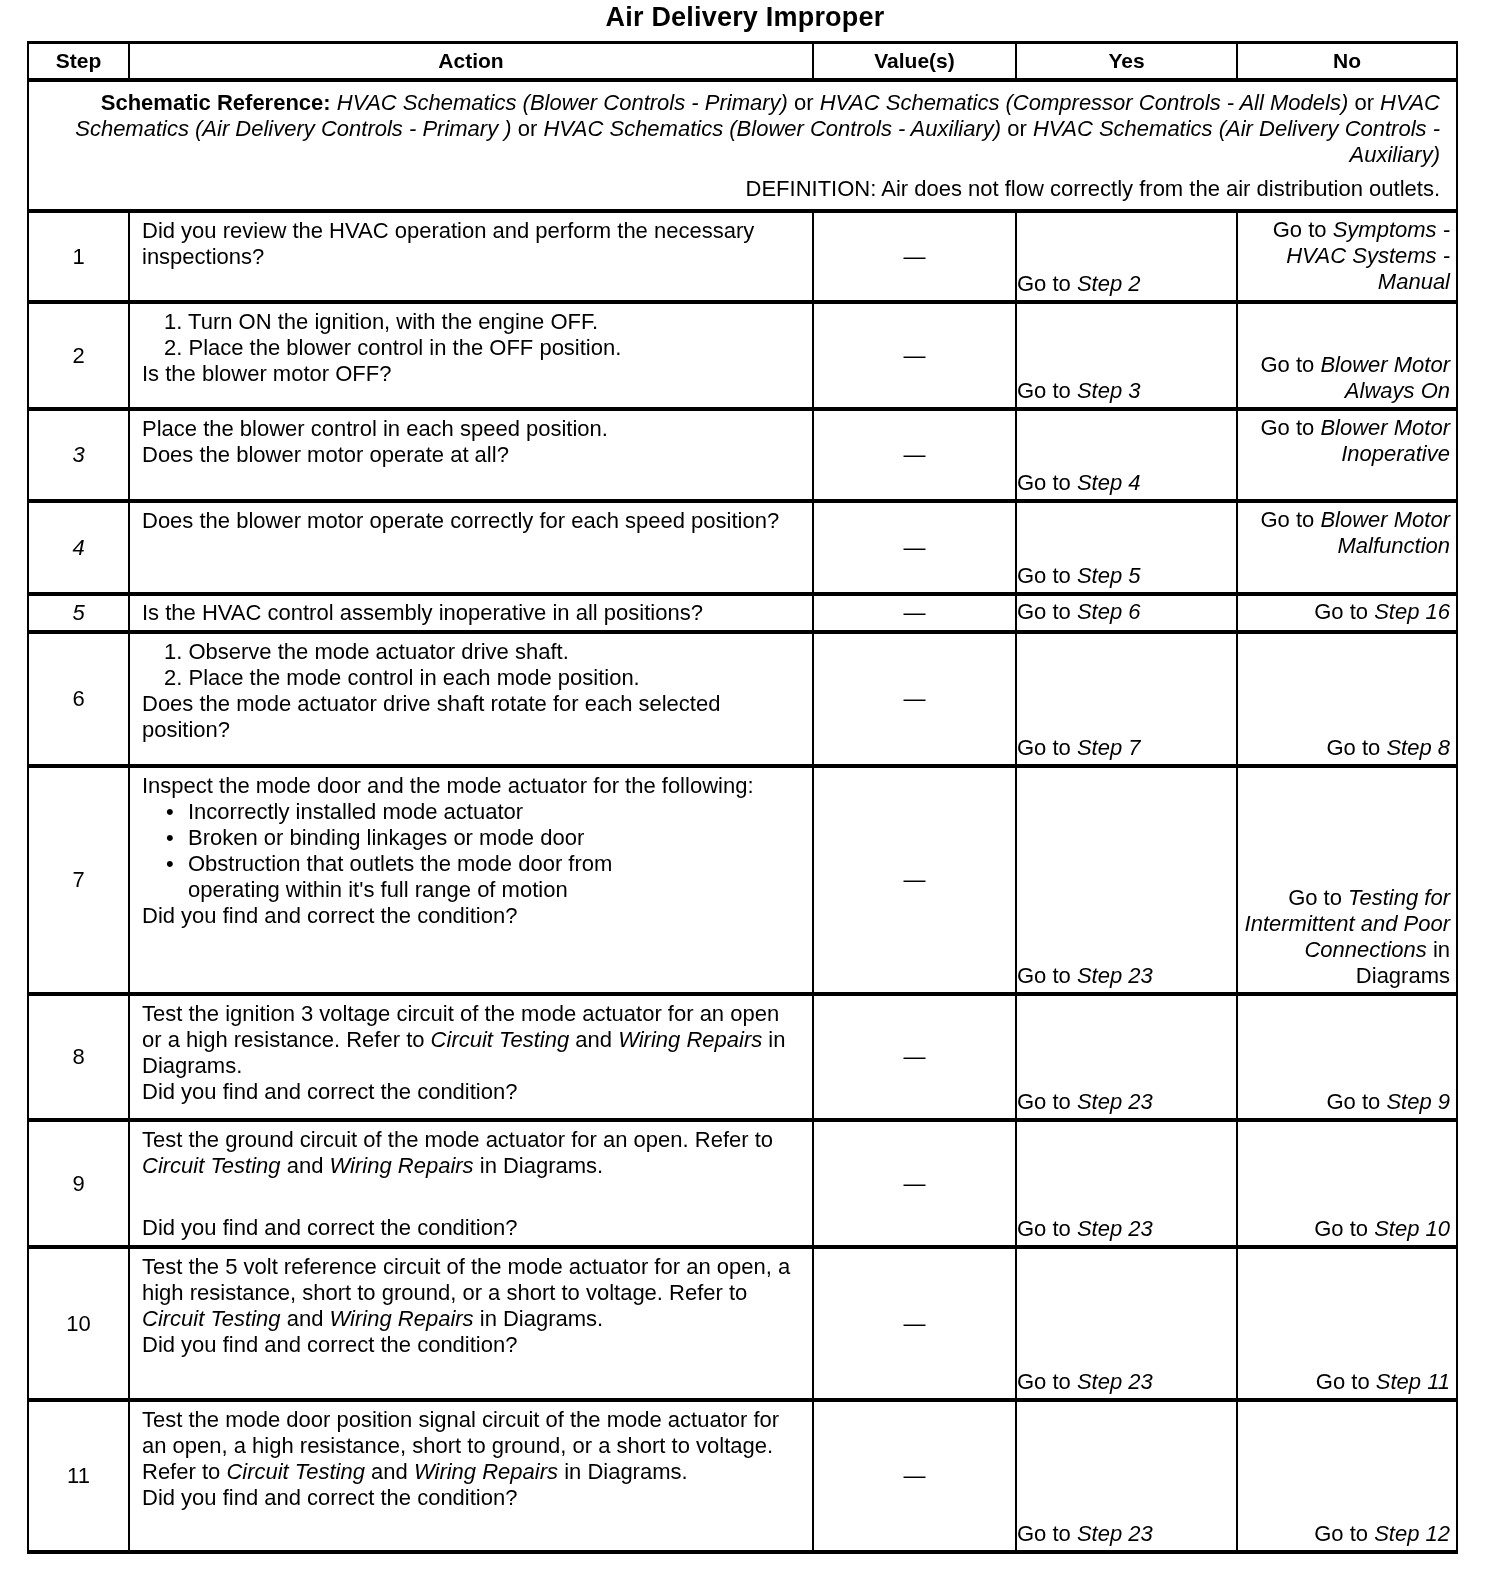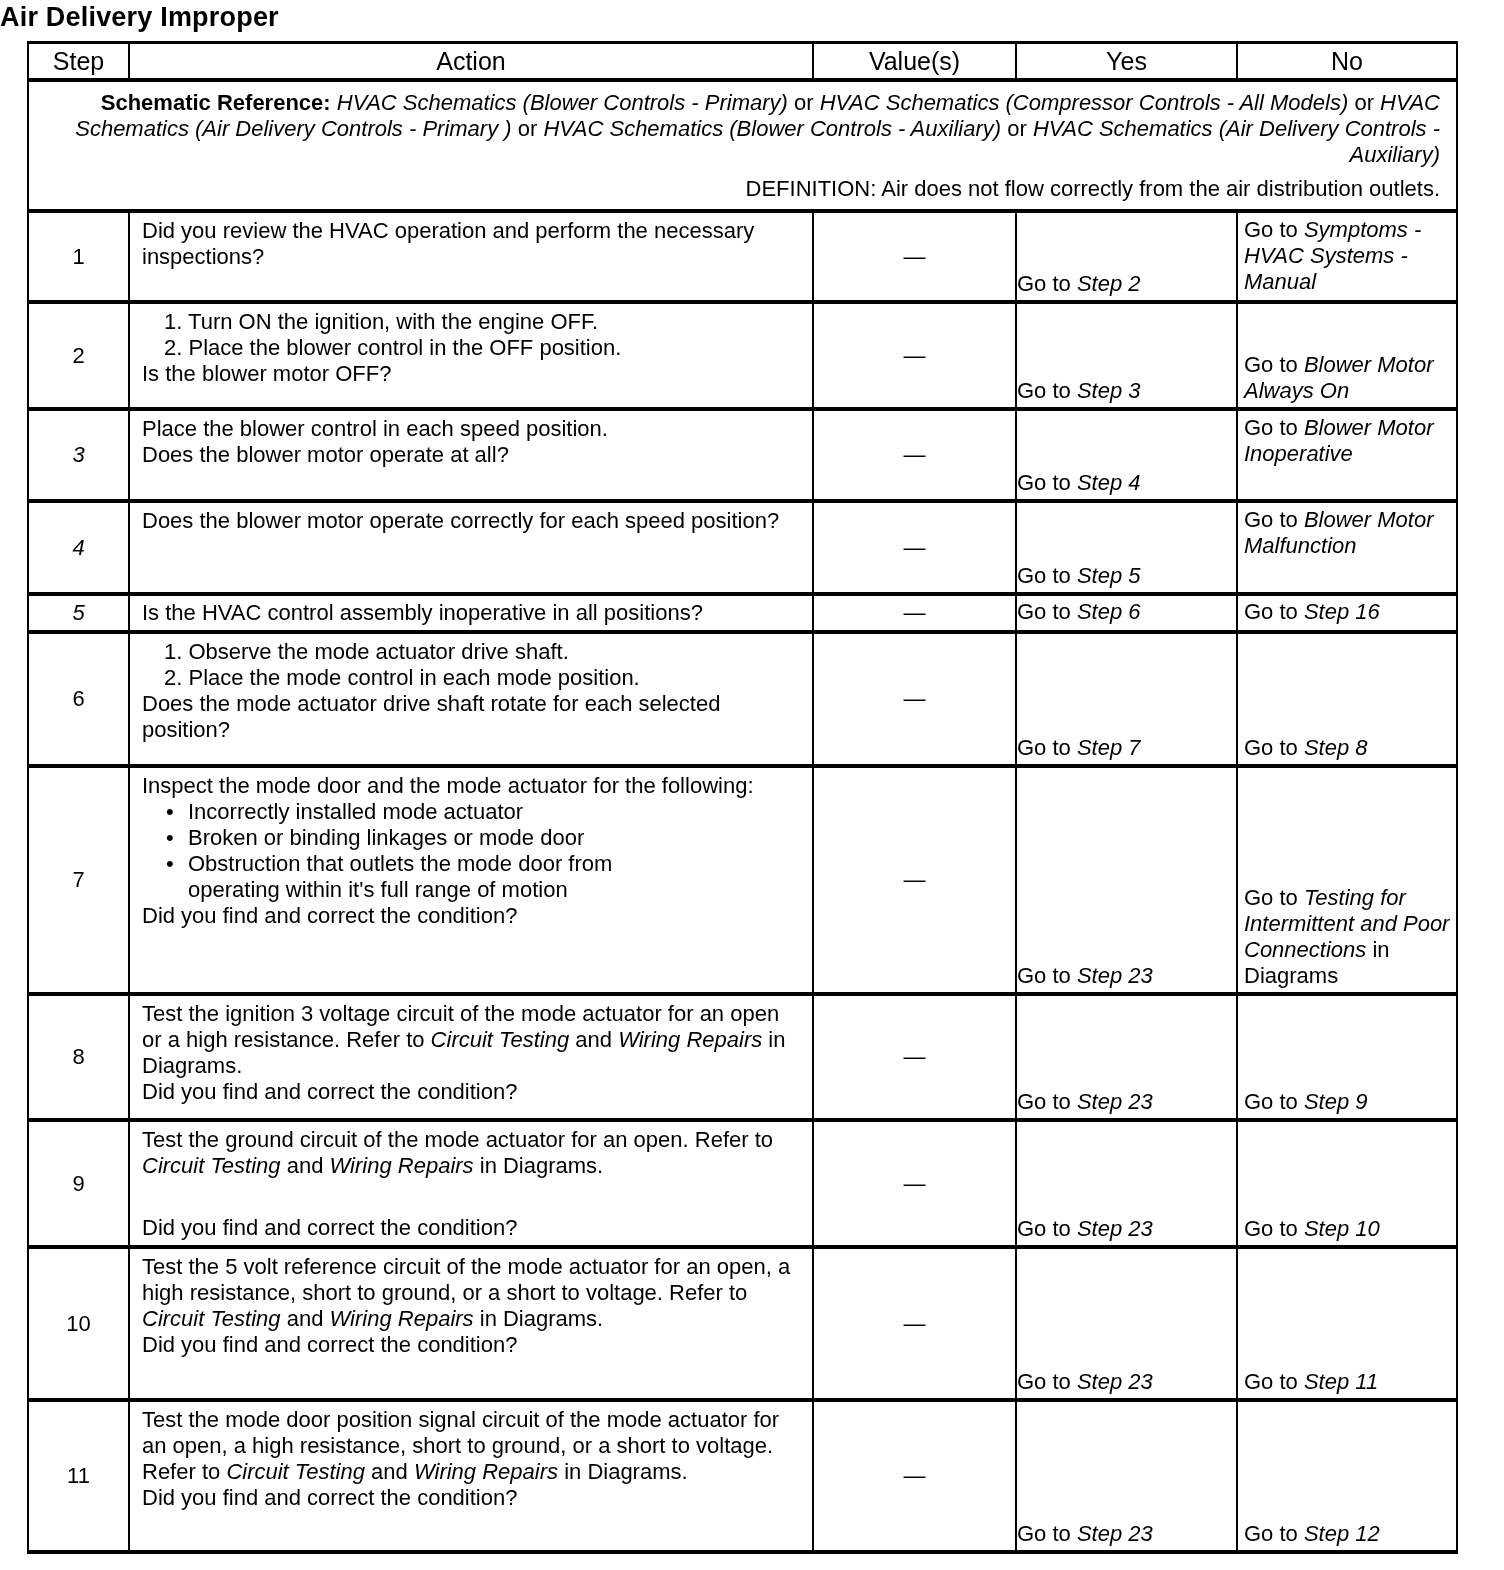--- a/index.html
+++ b/index.html
@@ -1,27 +1,27 @@
 <!DOCTYPE html>
 <html><head>
 <meta charset="utf-8">
 <style>
   html, body { margin: 0; padding: 0; background: #ffffff; }
   body { width: 1504px; height: 1570px; position: relative; font-family: "Liberation Sans", sans-serif; color: #000; font-size: 22px; }
-  .title { position: absolute; left: 0; top: 2px; width: 1490px; text-align: left; font-weight: bold; font-size: 27px; letter-spacing: 0.2px; }
+  .title { position: absolute; left: 0; top: 2px; width: 1490px; text-align: center; font-weight: bold; font-size: 27px; letter-spacing: 0.2px; }
   table { position: absolute; left: 27px; top: 41px; width: 1429px; border-collapse: collapse; table-layout: fixed; }
   td, th { border: 2px solid #000; padding: 0; vertical-align: top; line-height: 26px; }
   tr.row > td { border-top: 4px solid #000; border-bottom: 4px solid #000; }
-  th { font-weight: normal; font-size: 25px; height: 34px; text-align: center; vertical-align: middle; border-bottom: 4px solid #000; border-top: 3px solid #000; }
+  th { font-weight: bold; font-size: 21px; height: 34px; text-align: center; vertical-align: middle; border-bottom: 4px solid #000; border-top: 3px solid #000; }
   td.step { text-align: center; vertical-align: middle; }
   td.step.it { font-style: italic; }
   td.action { padding: 5px 8px 4px 12px; }
   td.val { text-align: center; vertical-align: middle; }
   td.yes { text-align: left; vertical-align: bottom; padding-bottom: 3px; }
-  td.no { text-align: left; vertical-align: bottom; padding: 0 6px 3px 6px; line-height: 26px; }
+  td.no { text-align: right; vertical-align: bottom; padding: 0 6px 3px 6px; line-height: 26px; }
   td.no.top { vertical-align: top; padding-top: 4px; }
   td.no.mid { vertical-align: middle; }
   .ref { padding: 8px 16px 6px 16px; line-height: 26px; }
   .ref p { margin: 0; text-align: right; }
   .ref .def { margin-top: 8px; }
   .sub { padding-left: 22px; }
   .bul { padding-left: 22px; position: relative; }
   .bul .b { position: absolute; left: 24px; }
   .bul .t { display: block; padding-left: 24px; }
   .gap { }

